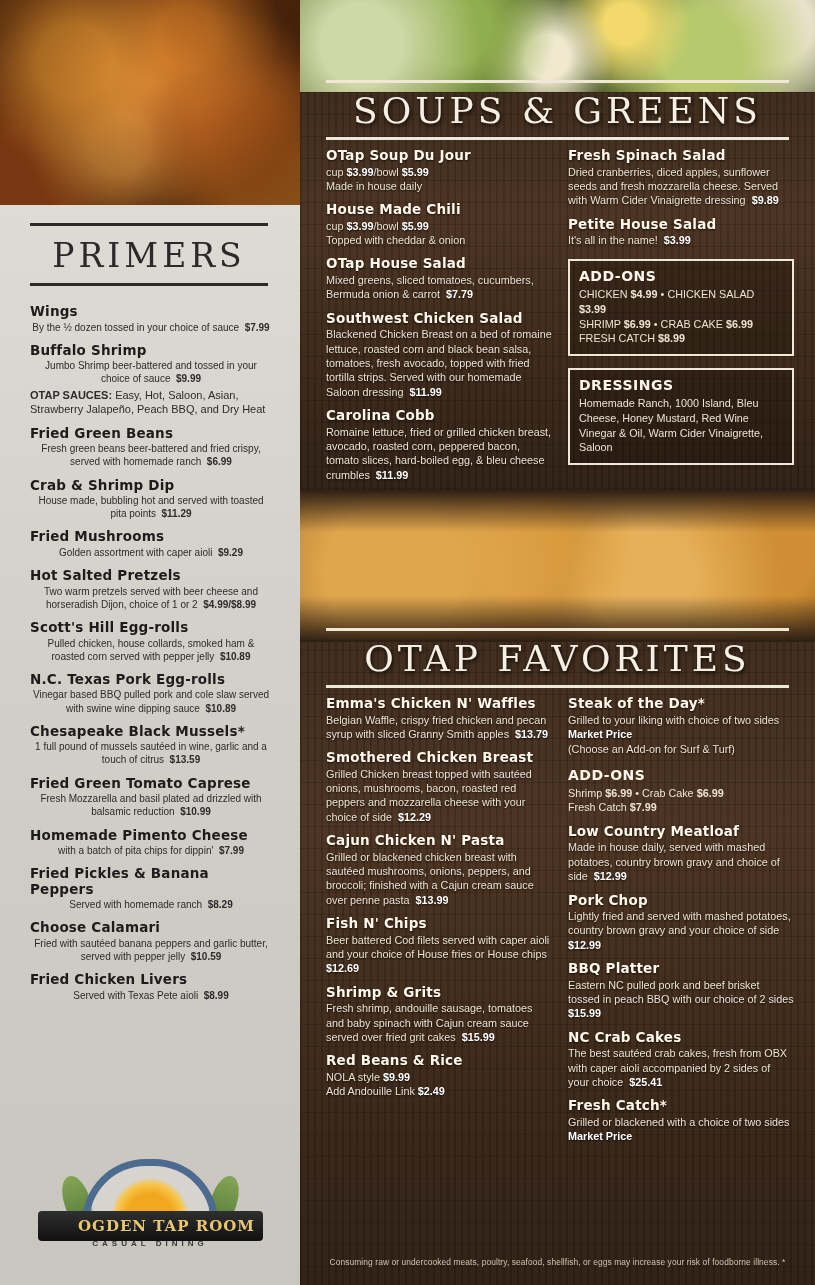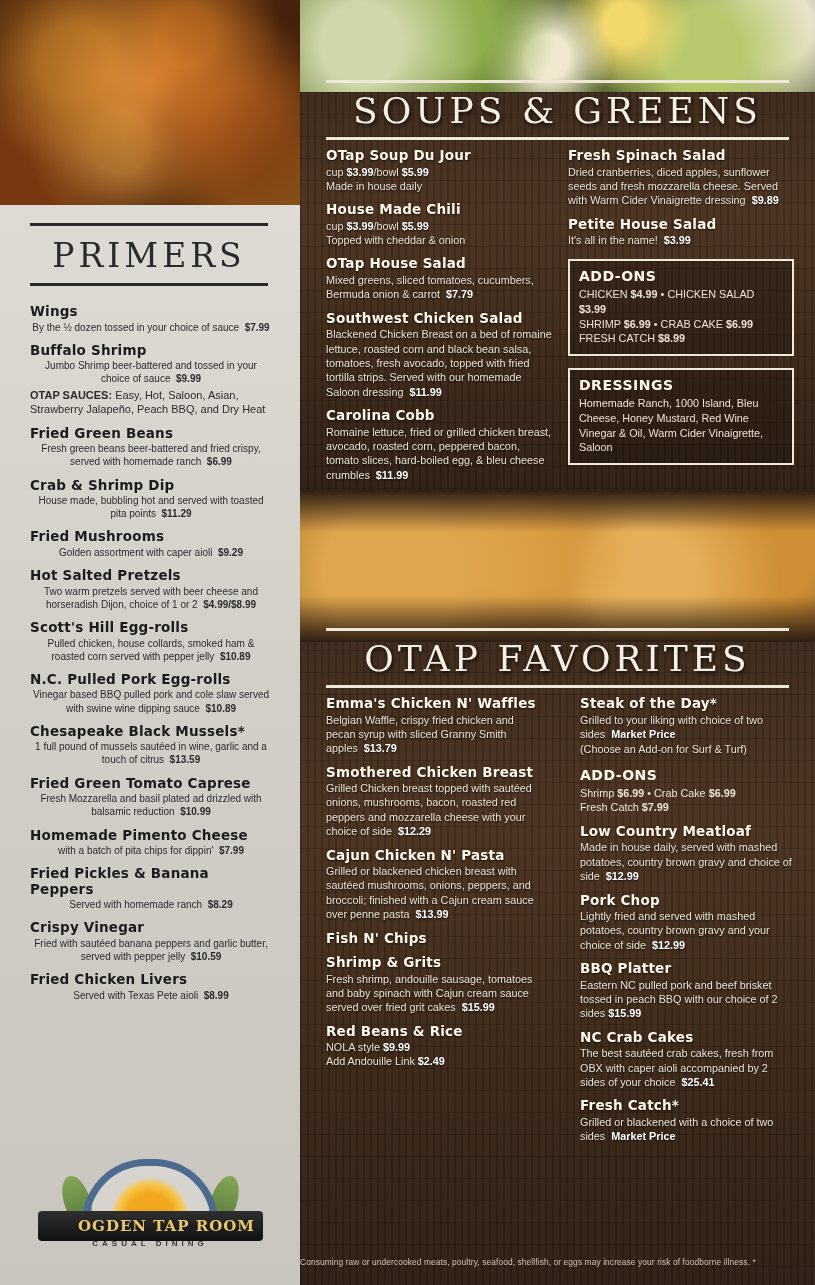--- a/index.html
+++ b/index.html
@@ -183,21 +183,21 @@
   #soups-title-wrap { position: absolute; left: 0; top: 80px; width: 515px; }
   #favorites-title-wrap { position: absolute; left: 0; top: 628px; width: 515px; }
 
   .cols {
     position: absolute;
     display: flex;
     gap: 16px;
     color: #f2ece0;
   }
   #soups-cols { left: 26px; top: 148px; width: 468px; }
-  #fav-cols { left: 26px; top: 696px; width: 468px; gap: 40px; }
+  #fav-cols { left: 26px; top: 696px; width: 468px; }
   .col { width: 226px; }
 
   .ditem { margin-bottom: 9px; }
   .ditem-name {
     font-family: "DejaVu Sans", sans-serif;
     font-weight: bold;
     font-size: 13.5px;
     color: #fff8ea;
     letter-spacing: .2px;
     line-height: 1.15;
@@ -222,20 +222,21 @@
     font-family: "DejaVu Sans", sans-serif;
     font-weight: bold; font-size: 14px; color: #fff8ea;
     letter-spacing: .5px; margin-bottom: 3px;
   }
   .boxed-line {
     font-size: 10.8px; color: #ece3d4; line-height: 1.36;
   }
 
   .footer-note {
     position: absolute; left: 0; bottom: 18px; width: 515px;
+    text-align: center;
     font-size: 8.4px;
     color: #cfc2ae;
     letter-spacing: .1px;
   }
 </style>
 </head>
 <body>
 
 <div class="page">
 
@@ -268,41 +269,41 @@
             </div>
             <div class="ditem item">
               <div class="item-name">Hot Salted Pretzels</div>
               <div class="item-desc">Two warm pretzels served with beer cheese and horseradish Dijon, choice of 1 or 2&nbsp; <span class="price">$4.99/$8.99</span></div>
             </div>
             <div class="ditem item">
               <div class="item-name">Scott's Hill Egg-rolls</div>
               <div class="item-desc">Pulled chicken, house collards, smoked ham &amp; roasted corn served with pepper jelly&nbsp; <span class="price">$10.89</span></div>
             </div>
             <div class="ditem item">
-              <div class="item-name">N.C. Pulled Pork Egg-rolls</div>
+              <div class="item-name">N.C. Texas Pork Egg-rolls</div>
               <div class="item-desc">Vinegar based BBQ pulled pork and cole slaw served with swine wine dipping sauce&nbsp; <span class="price">$10.89</span></div>
             </div>
             <div class="ditem item">
               <div class="item-name">Chesapeake Black Mussels*</div>
               <div class="item-desc">1 full pound of mussels sautéed in wine, garlic and a touch of citrus&nbsp; <span class="price">$13.59</span></div>
             </div>
             <div class="ditem item">
               <div class="item-name">Fried Green Tomato Caprese</div>
               <div class="item-desc">Fresh Mozzarella and basil plated ad drizzled with balsamic reduction&nbsp; <span class="price">$10.99</span></div>
             </div>
             <div class="ditem item">
               <div class="item-name">Homemade Pimento Cheese</div>
               <div class="item-desc">with a batch of pita chips for dippin'&nbsp; <span class="price">$7.99</span></div>
             </div>
             <div class="ditem item">
               <div class="item-name">Fried Pickles &amp; Banana Peppers</div>
               <div class="item-desc">Served with homemade ranch&nbsp; <span class="price">$8.29</span></div>
             </div>
             <div class="ditem item">
-              <div class="item-name">Crispy Vinegar</div>
+              <div class="item-name">Choose Calamari</div>
               <div class="item-desc">Fried with sautéed banana peppers and garlic butter, served with pepper jelly&nbsp; <span class="price">$10.59</span></div>
             </div>
             <div class="ditem item">
               <div class="item-name">Fried Chicken Livers</div>
               <div class="item-desc">Served with Texas Pete aioli&nbsp; <span class="price">$8.99</span></div>
             </div>
           </div>
       </div>
     </div>
     <div class="logo-wrap">
@@ -389,20 +390,21 @@
           <div class="ditem">
             <div class="ditem-name">Smothered Chicken Breast</div>
             <div class="ditem-desc">Grilled Chicken breast topped with sautéed onions, mushrooms, bacon, roasted red peppers and mozzarella cheese with your choice of side&nbsp; <span class="price">$12.29</span></div>
           </div>
           <div class="ditem">
             <div class="ditem-name">Cajun Chicken N' Pasta</div>
             <div class="ditem-desc">Grilled or blackened chicken breast with sautéed mushrooms, onions, peppers, and broccoli; finished with a Cajun cream sauce over penne pasta&nbsp; <span class="price">$13.99</span></div>
           </div>
           <div class="ditem">
             <div class="ditem-name">Fish N' Chips</div>
+            <div class="ditem-desc">Beer battered Cod filets served with caper aioli and your choice of House fries or House chips&nbsp; <span class="price">$12.69</span></div>
           </div>
           <div class="ditem">
             <div class="ditem-name">Shrimp &amp; Grits</div>
             <div class="ditem-desc">Fresh shrimp, andouille sausage, tomatoes and baby spinach with Cajun cream sauce served over fried grit cakes&nbsp; <span class="price">$15.99</span></div>
           </div>
           <div class="ditem">
             <div class="ditem-name">Red Beans &amp; Rice</div>
             <div class="ditem-desc">NOLA style <span class="price">$9.99</span><br>Add Andouille Link <span class="price">$2.49</span></div>
           </div>
         </div>

